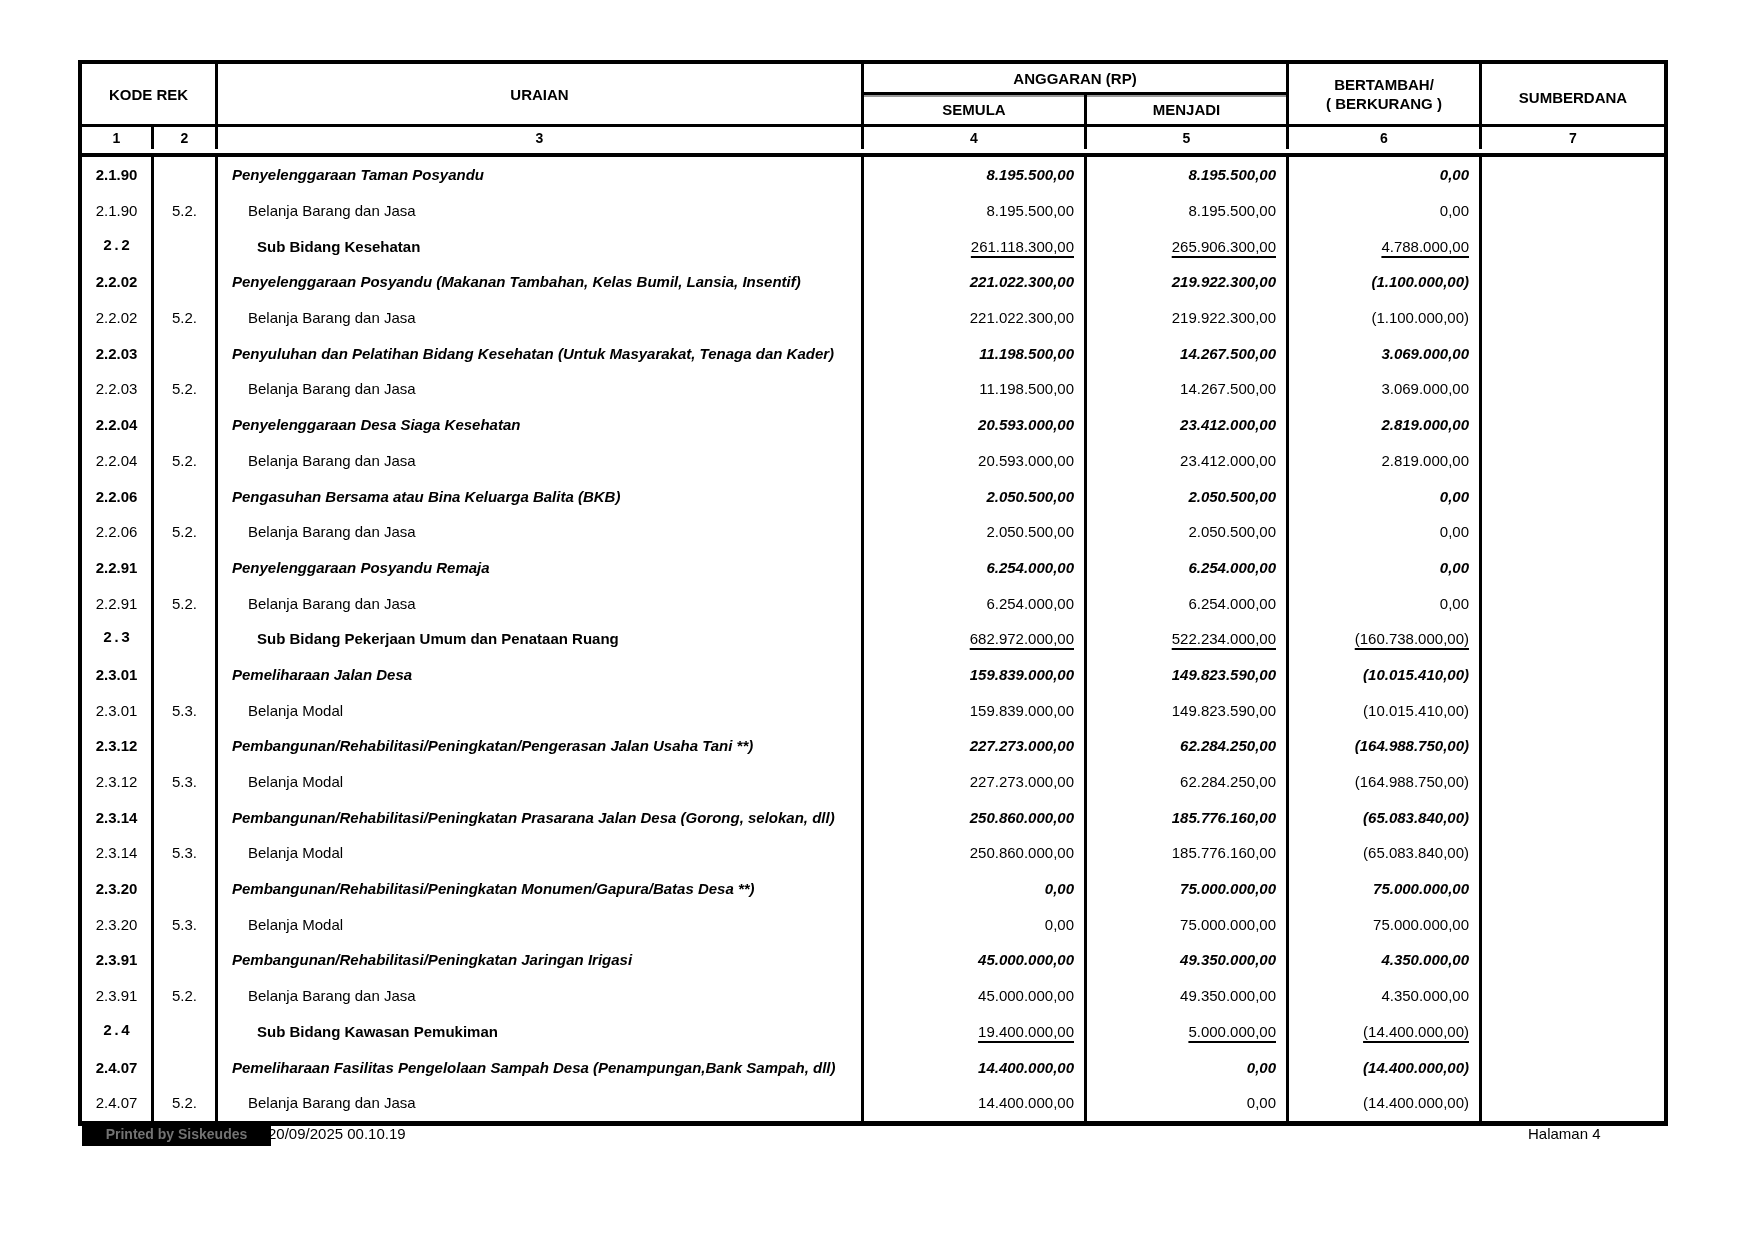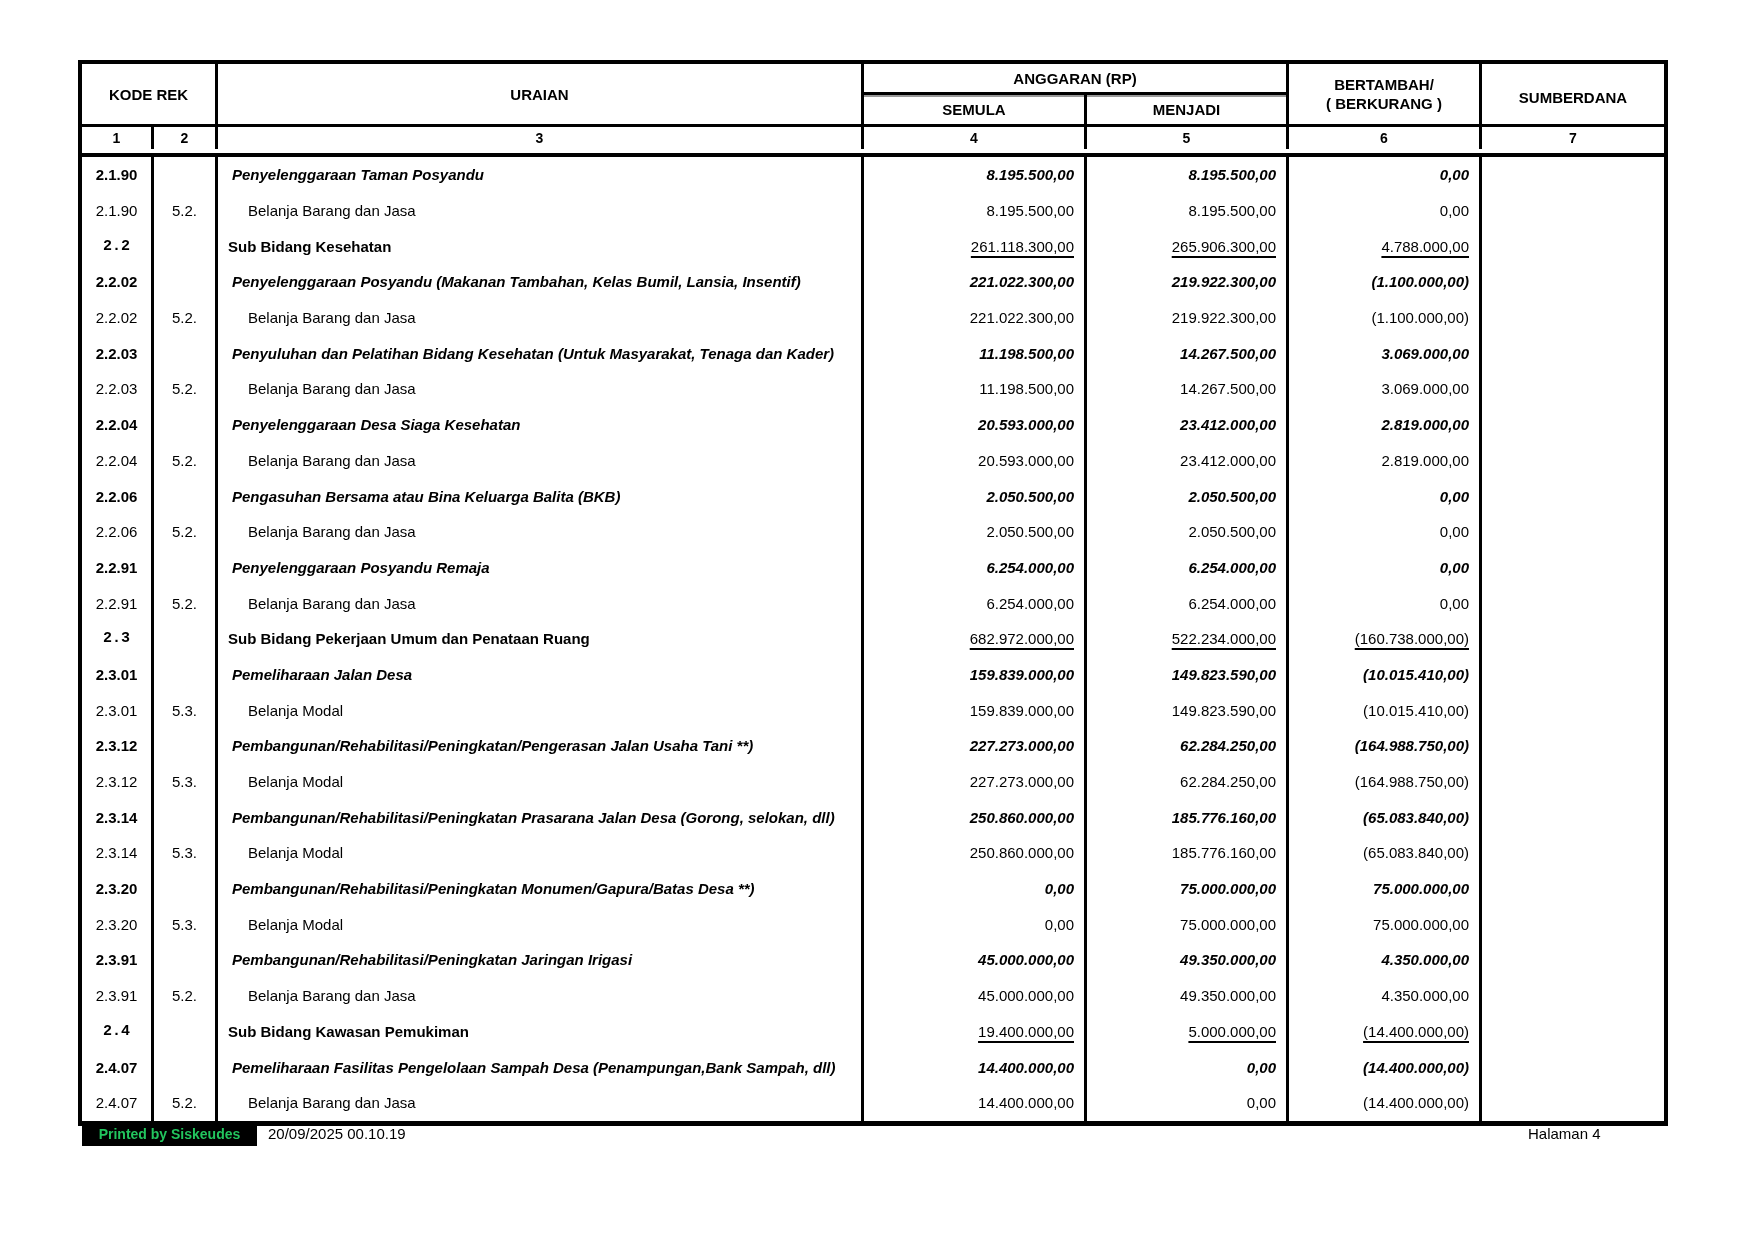--- a/index.html
+++ b/index.html
@@ -56,30 +56,30 @@
   .c-num{justify-content:flex-end;padding-right:10px;white-space:nowrap;}
   .c-src{background:#fff;}
 
   .r-kegiatan .c-code1{font-weight:bold;}
   .r-kegiatan .c-uraian{font-weight:bold;font-style:italic;padding-left:14px;}
   .r-kegiatan .c-num{font-weight:bold;font-style:italic;}
 
   .r-belanja .c-uraian{padding-left:30px;}
 
   .r-subbidang .c-code1{font-weight:bold;font-family:Liberation Mono, monospace;}
-  .r-subbidang .c-uraian{font-weight:bold;padding-left:10px;}
+  .r-subbidang .c-uraian{font-weight:bold;padding-left:10px;margin-left:29px;}
   .r-subbidang .c-num{font-weight:normal;}
   .r-subbidang .c-num span{
     text-decoration:underline;text-decoration-thickness:2px;text-underline-offset:4px;
   }
 
   
   .footer-badge{
-    position:absolute;left:82px;top:1122px;width:175px;height:24px;
-    background:#000;color:#22c55e;font-weight:bold;font-size:14px;
+    position:absolute;left:82px;top:1122px;width:189px;height:24px;
+    background:#000;color:#737373;font-weight:bold;font-size:14px;
     display:flex;align-items:center;justify-content:center;
   }
   .footer-date{
     position:absolute;left:268px;top:1125px;font-size:15px;text-align:center;
   }
   .footer-page{
     position:absolute;left:1528px;top:1125px;font-size:15px;
   }
 </style>
 </head>

